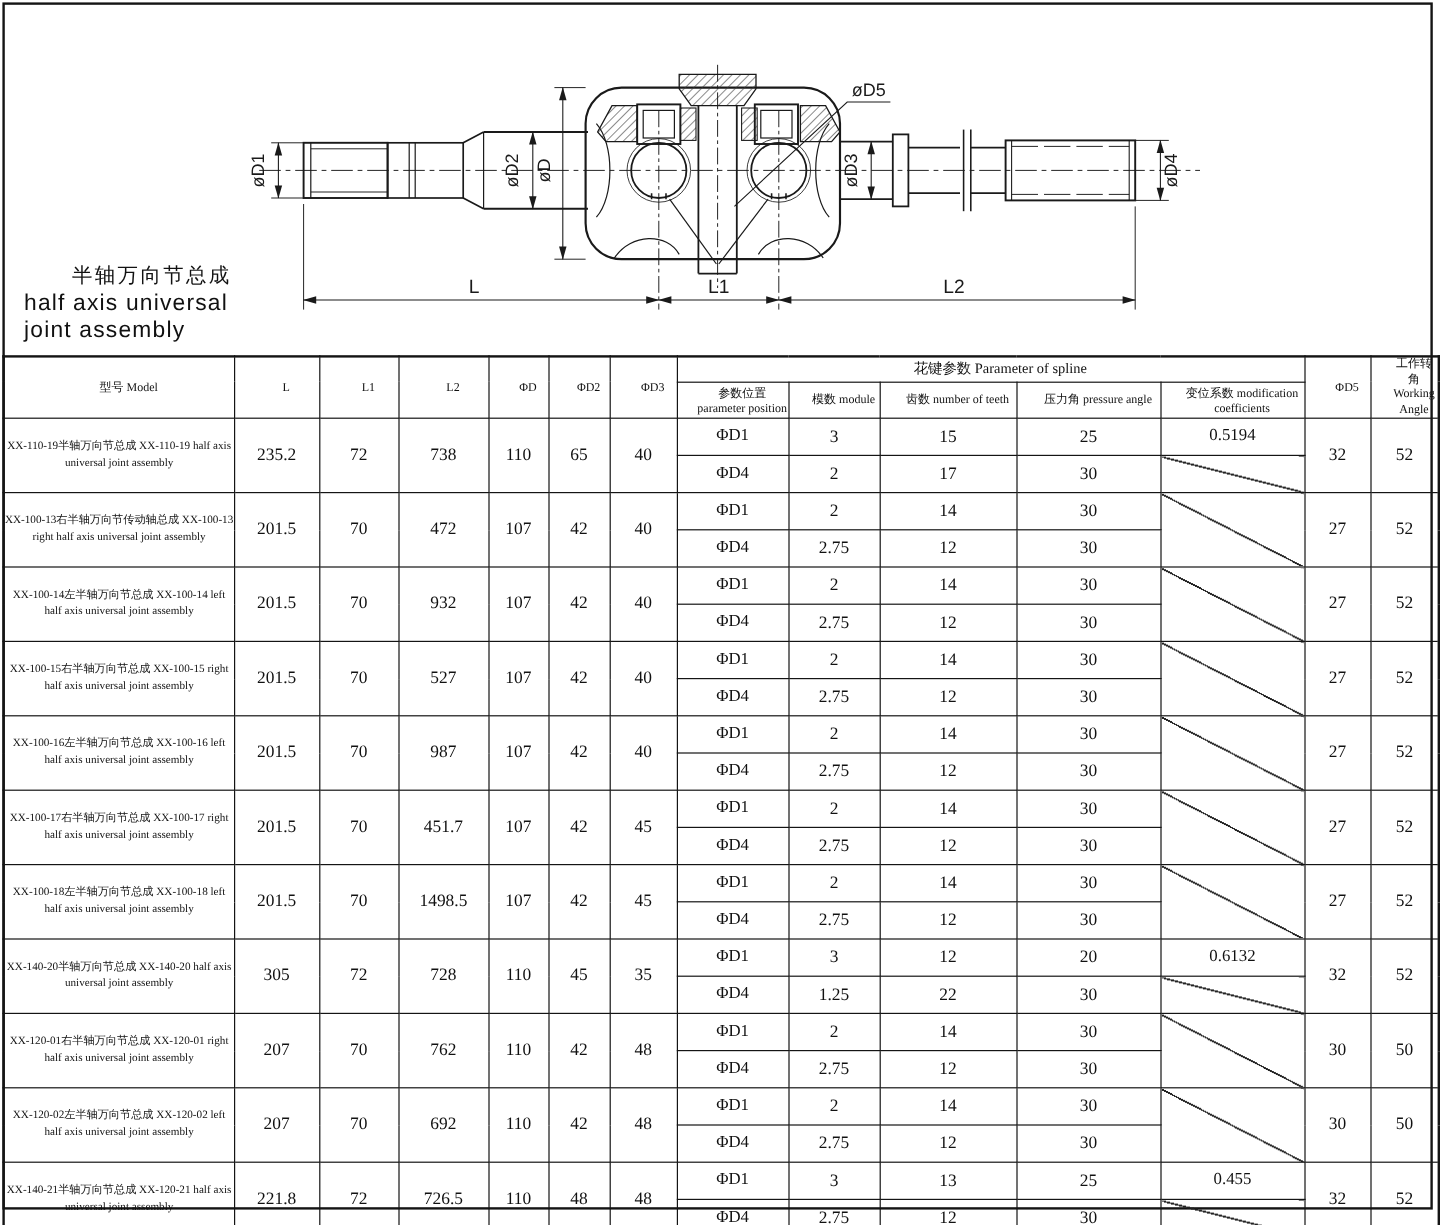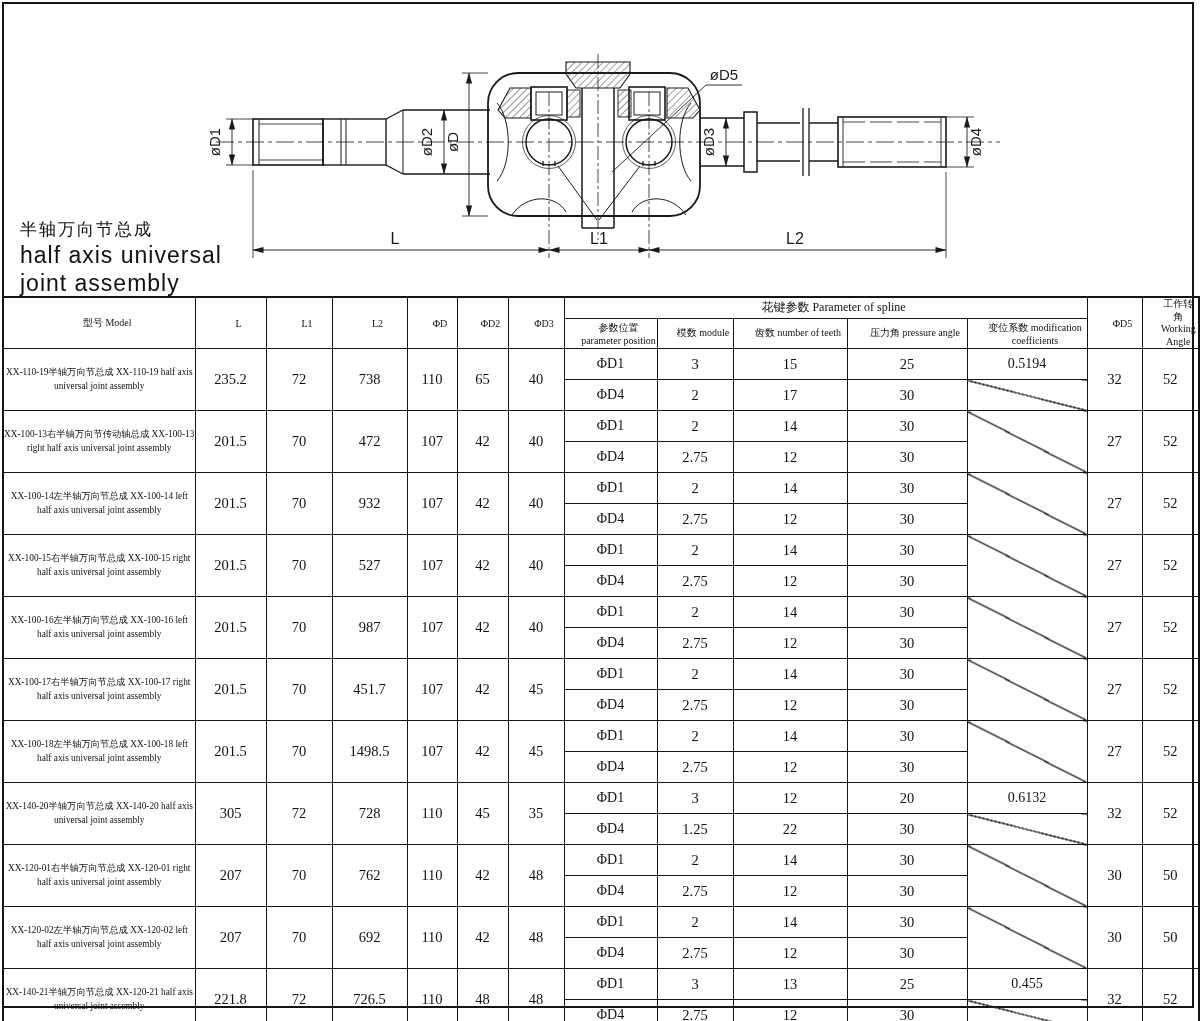--- a/index.html
+++ b/index.html
@@ -10,22 +10,22 @@
   }
   .sheet-frame{
     position:absolute;left:2px;top:2px;width:1192px;height:1006px;
     border:2px solid #141414;box-sizing:border-box;pointer-events:none;
   }
   .drawing-svg{position:absolute;left:0;top:0;}
   .caption{
     position:absolute;left:20px;top:220px;line-height:1.22;
     font-family:"Liberation Sans","DejaVu Sans",sans-serif;
   }
-  .caption .zh{font-size:17px;letter-spacing:2px;}
-  .caption .en{font-size:23px;letter-spacing:1px;}
+  .caption .zh{font-size:17px;letter-spacing:2px;margin-left:40px;}
+  .caption .en{font-size:19px;letter-spacing:1px;}
   table.spec{
     position:absolute;left:2px;top:296px;width:1196px;
     border-collapse:collapse;table-layout:fixed;
     border:2px solid #141414;
   }
   .spec th,.spec td{
     border:1px solid #141414;padding:0;text-align:center;vertical-align:middle;
     overflow:hidden;
   }
   .spec tr.group-start td{border-top:1.6px solid #141414;}

